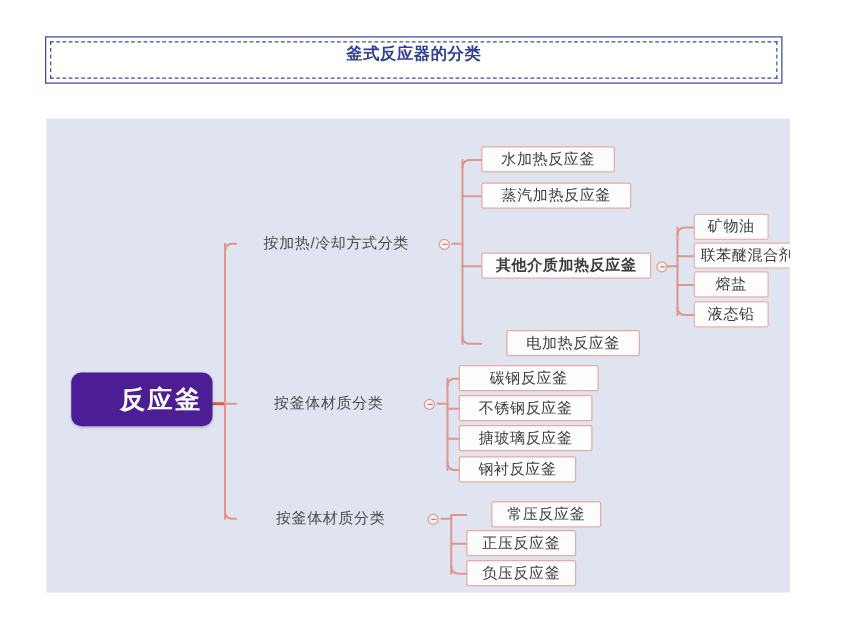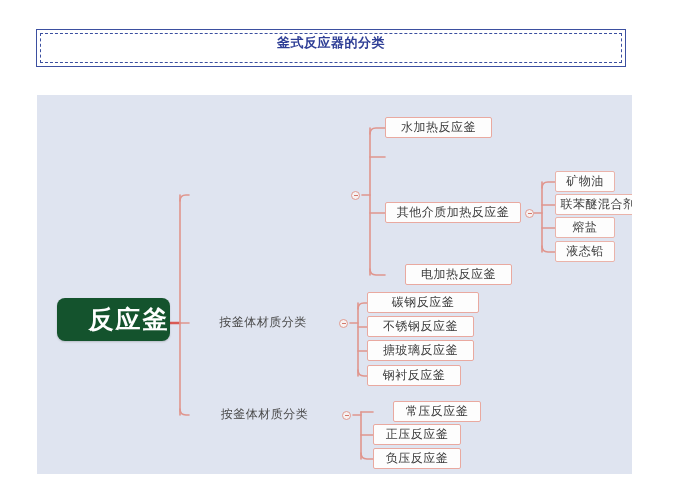--- a/index.html
+++ b/index.html
@@ -69,24 +69,24 @@
     position: absolute;
     box-sizing: border-box;
     display: flex;
     align-items: center;
     justify-content: center;
     white-space: nowrap;
     font-family: "Liberation Sans", "DejaVu Sans", sans-serif;
   }
 
   .node-root {
-    background: #14532d;
+    background: #4c1d95;
     border-radius: 8px;
     color: #ffffff;
-    font-size: 25px;
+    font-size: 20px;
     font-weight: bold;
     letter-spacing: 2px;
     box-shadow: 0 1px 2px rgba(0,0,0,0.18);
     padding-left: 31px;
   }
 
   .node-branch {
     color: #4a4a4a;
     font-size: 12px;
     background: transparent;
@@ -176,28 +176,34 @@
       <path d="M324,317 L336,317"></path>
       <path d="M324,340 L336,340"></path>
       <path d="M324,358 Q324,364 330,364 L336,364"></path>
     </g>
   </svg>
 
   <div class="node node-root" style="left:20px; top:203px; width:113px; height:43px;">
     <span>反应釜</span>
   </div>
 
+  <div class="node node-branch" style="left:152px; top:88px; width:160px; height:23px;">
+    <span>按加热/冷却方式分类</span>
+  </div>
   <div class="toggle" style="left:314px; top:95.5px;"></div>
 
   <div class="node node-leaf" style="left:348px; top:22px; width:107px; height:21px;text-align:center;">
     <span>水加热反应釜</span>
   </div>
 
-
-  <div class="node node-leaf" style="left:348px; top:107px; width:136px; height:21px;">
+  <div class="node node-leaf" style="left:348px; top:51px; width:120px; height:21px;">
+    <span>蒸汽加热反应釜</span>
+  </div>
+
+  <div class="node node-leaf" style="left:348px; top:107px; width:136px; height:21px;font-weight:bold;">
     <span>其他介质加热反应釜</span>
   </div>
   <div class="toggle" style="left:488px; top:113.5px;"></div>
 
   <div class="node node-leaf sub" style="left:518px; top:76px; width:60px; height:21px;">
     <span>矿物油</span>
   </div>
   <div class="node node-leaf sub" style="left:518px; top:99px; width:86px; height:21px;">
     <span>联苯醚混合剂</span>
   </div>

